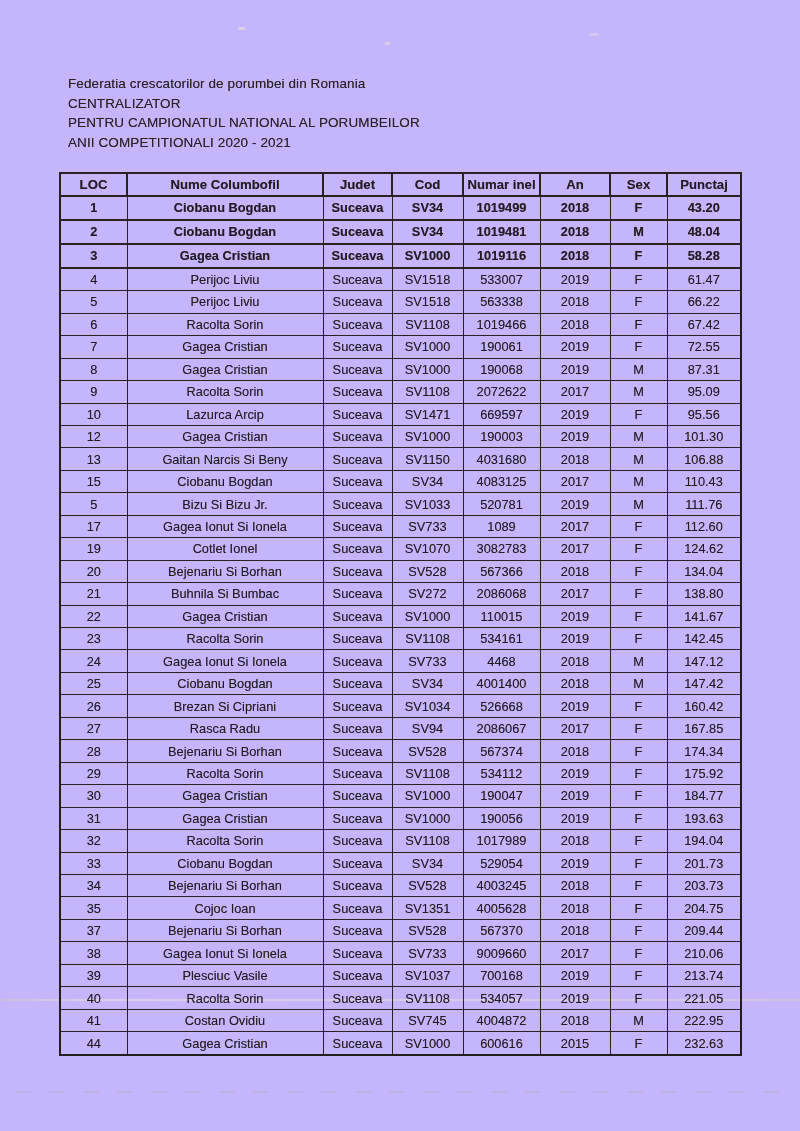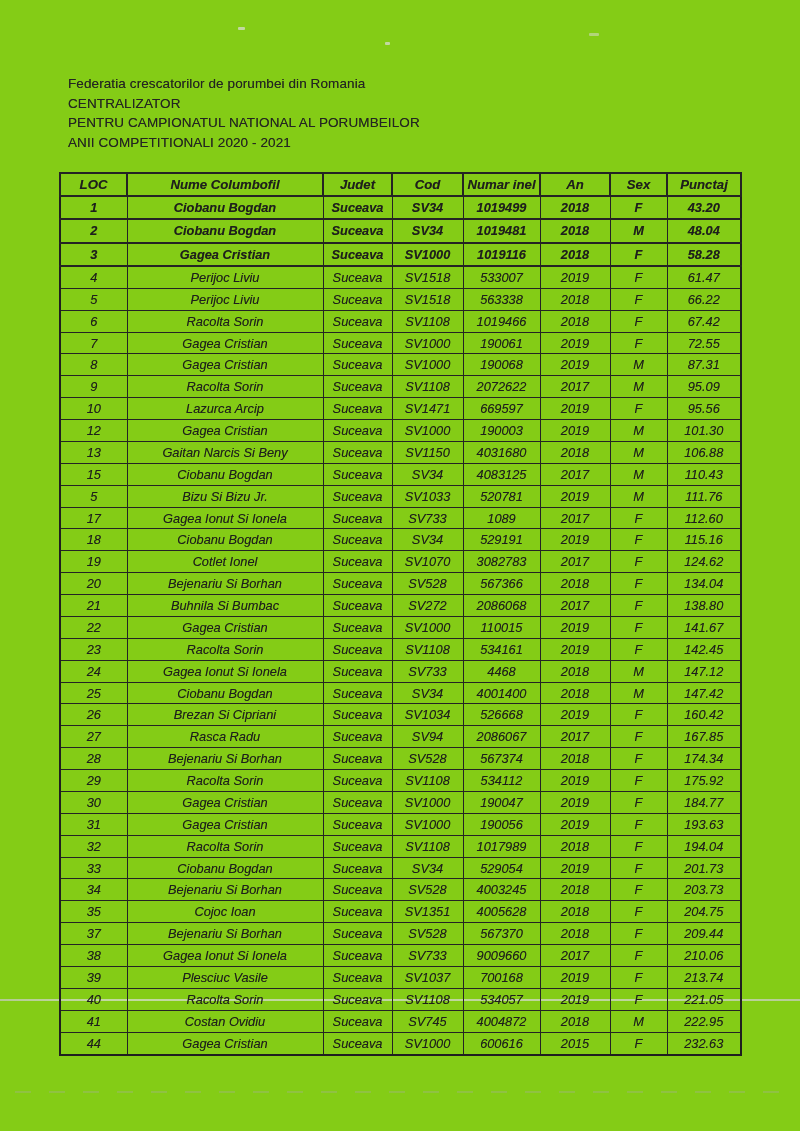--- a/index.html
+++ b/index.html
@@ -1,19 +1,19 @@
 <!DOCTYPE html>
 <html><head>
 <meta charset="utf-8">
 <style>
   html,body { margin:0; padding:0; background:#ffffff; }
   .page {
     position:relative;
     width:800px; height:1131px;
-    background:#84cc16;
+    background:#c4b5fd;
     font-family:"Liberation Sans", sans-serif;
     color:#222222;
     overflow:hidden;
   }
   
   .doc-header {
     position:absolute; left:68px; top:74px;
     font-size:13.5px; line-height:19.6px;
     letter-spacing:0.1px;
     color:#242424;
@@ -22,21 +22,20 @@
   }
   
   table.results {
     position:absolute; left:59px; top:172px;
     width:681px; height:884px;
     border-collapse:collapse; table-layout:fixed;
     font-size:12.8px;
     color:#1e1e1e;
     text-shadow:0 0 0.4px rgba(0,0,0,0.4);
     border:2px solid #1f1f1f;
-    font-style:italic;
   }
   table.results th, table.results td {
     border:1.5px solid #242424;
     text-align:center; vertical-align:middle;
     padding:0 2px;
     overflow:hidden; white-space:nowrap;
   }
   table.results thead th {
     font-weight:bold; font-size:13.2px;
     border-width:2px;
@@ -251,30 +250,20 @@
           <td>17</td>
           <td>Gagea Ionut Si Ionela</td>
           <td>Suceava</td>
           <td>SV733</td>
           <td>1089</td>
           <td>2017</td>
           <td>F</td>
           <td>112.60</td>
         </tr>
         <tr>
-          <td>18</td>
-          <td>Ciobanu Bogdan</td>
-          <td>Suceava</td>
-          <td>SV34</td>
-          <td>529191</td>
-          <td>2019</td>
-          <td>F</td>
-          <td>115.16</td>
-        </tr>
-        <tr>
           <td>19</td>
           <td>Cotlet Ionel</td>
           <td>Suceava</td>
           <td>SV1070</td>
           <td>3082783</td>
           <td>2017</td>
           <td>F</td>
           <td>124.62</td>
         </tr>
         <tr>

